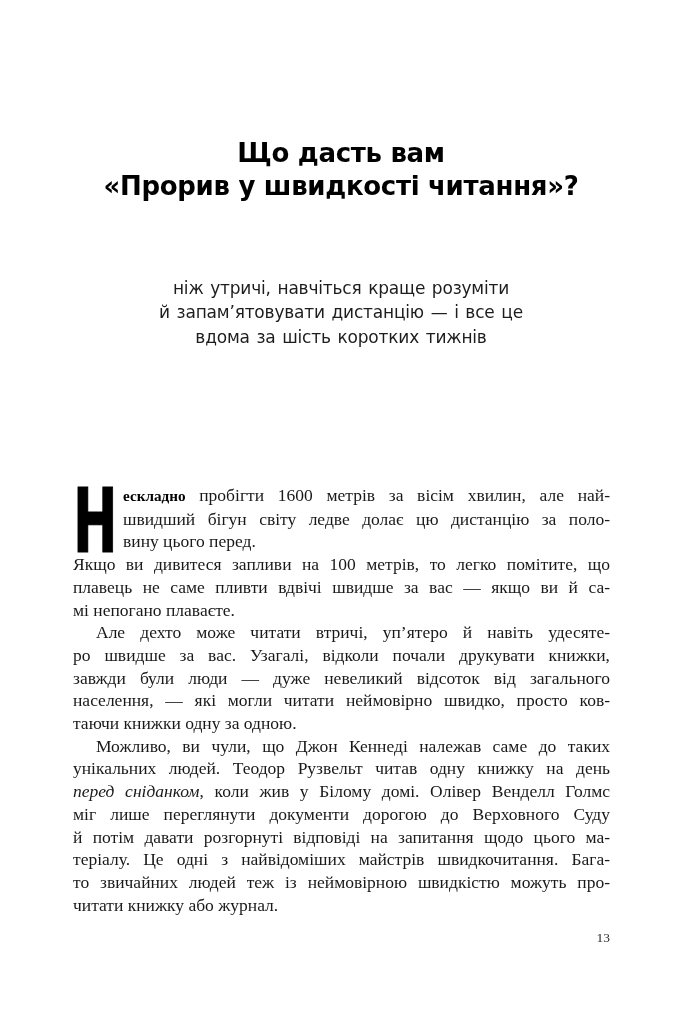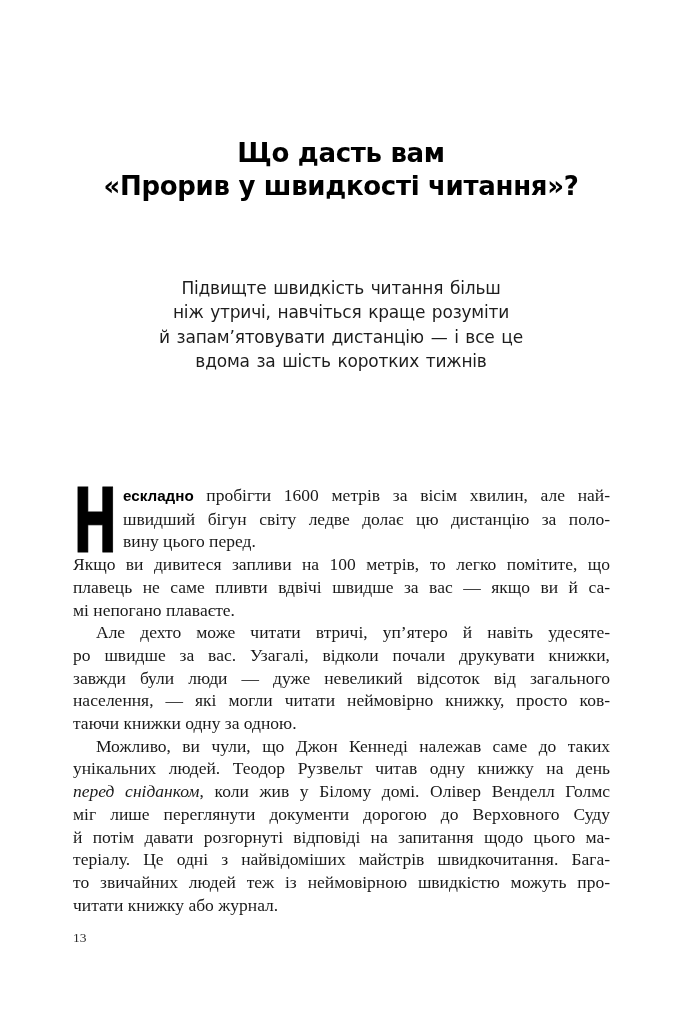--- a/index.html
+++ b/index.html
@@ -68,49 +68,48 @@
     line-height: 62px;
     font-family: "DejaVu Sans", sans-serif;
     font-weight: bold;
     font-size: 89px;
     color: #000000;
     transform: scaleX(0.6);
     transform-origin: left top;
     -webkit-text-stroke: 1px #000000;
   }
   .lead {
-    font-family: Liberation Sans, sans-serif;
+    font-family: Liberation Serif, serif;
     font-weight: bold;
     font-size: 15.2px;
     color: #000000;
   }
   .italic { font-style: italic; }
   .page-number {
     position: absolute;
     left: 73px;
     top: 922px;
     width: 537px;
-    text-align: left;
+    text-align: right;
     font-family: "Liberation Serif", serif;
     font-size: 13.5px;
     color: #2a2a2a;
   }
 </style>
 </head>
 <body>
 
 <div class="book-page">
 
   <div class="chapter-title">
     <div>Що дасть вам</div>
     <div>«Прорив у швидкості читання»?</div>
   </div>
 
   <div class="chapter-subtitle">
-    <div>Підвищте швидкість читання більш</div>
     <div>ніж утричі, навчіться краще розуміти</div>
     <div>й запам’ятовувати дистанцію — і все це</div>
     <div>вдома за шість коротких тижнів</div>
   </div>
 
   <div class="body-text">
       <div class="para">
         <span class="dropcap">Н</span>
         <div class="bline dc"><span class="lead">ескладно</span><span> пробігти 1600 метрів за вісім хвилин, але най-</span></div>
         <div class="bline dc"><span>швидший бігун світу ледве долає цю дистанцію за поло-</span></div>
@@ -118,21 +117,21 @@
       </div>
       <div class="para">
         <div class="bline"><span>Якщо ви дивитеся запливи на 100 метрів, то легко помітите, що</span></div>
         <div class="bline"><span>плавець не саме пливти вдвічі швидше за вас — якщо ви й са-</span></div>
         <div class="bline last"><span>мі непогано плаваєте.</span></div>
       </div>
       <div class="para">
         <div class="bline indent"><span>Але дехто може читати втричі, уп’ятеро й навіть удесяте-</span></div>
         <div class="bline"><span>ро швидше за вас. Узагалі, відколи почали друкувати книжки,</span></div>
         <div class="bline"><span>завжди були люди — дуже невеликий відсоток від загального</span></div>
-        <div class="bline"><span>населення, — які могли читати неймовірно книжку, просто ков-</span></div>
+        <div class="bline"><span>населення, — які могли читати неймовірно швидко, просто ков-</span></div>
         <div class="bline last"><span>таючи книжки одну за одною.</span></div>
       </div>
       <div class="para">
         <div class="bline indent"><span>Можливо, ви чули, що Джон Кеннеді належав саме до таких</span></div>
         <div class="bline"><span>унікальних людей. Теодор Рузвельт читав одну книжку на день</span></div>
         <div class="bline"><span class="italic">перед сніданком</span><span>, коли жив у Білому домі. Олівер Венделл Голмс</span></div>
         <div class="bline"><span>міг лише переглянути документи дорогою до Верховного Суду</span></div>
         <div class="bline"><span>й потім давати розгорнуті відповіді на запитання щодо цього ма-</span></div>
         <div class="bline"><span>теріалу. Це одні з найвідоміших майстрів швидкочитання. Бага-</span></div>
         <div class="bline"><span>то звичайних людей теж із неймовірною швидкістю можуть про-</span></div>

